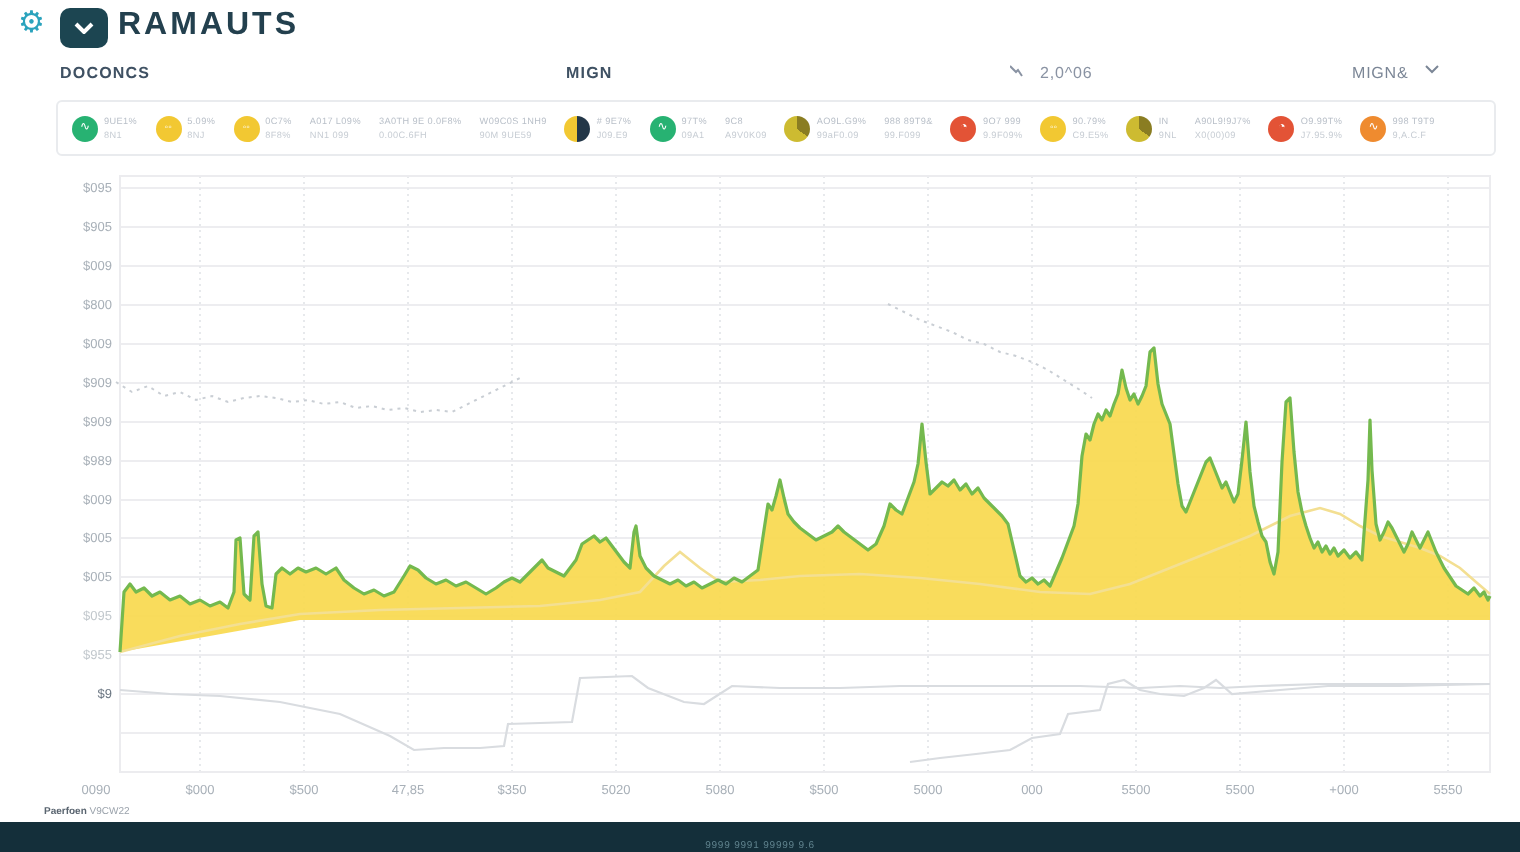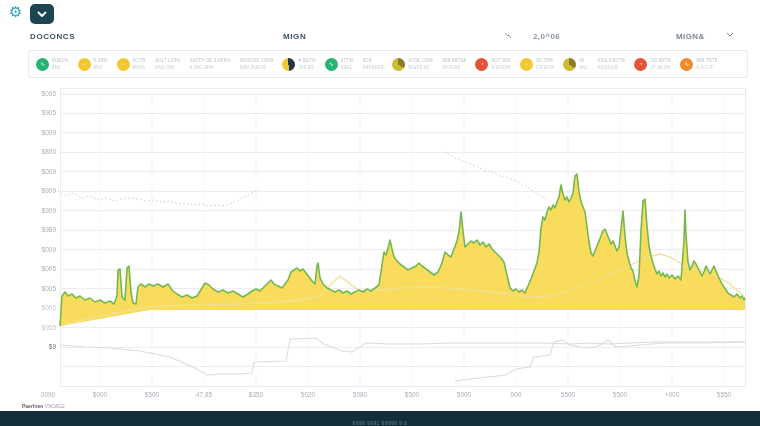--- a/index.html
+++ b/index.html
@@ -11,21 +11,21 @@
   .gear{position:absolute;left:9px;top:3px;font-size:15px;color:#2ba3bd;line-height:18px;}
   .logo-badge{position:absolute;left:30px;top:4px;width:24px;height:20px;border-radius:5px;
               background:#1c4551;display:flex;align-items:center;justify-content:center;}
   .app-title{position:absolute;left:59px;top:4px;font-size:16px;font-weight:bold;
              color:#23404e;letter-spacing:1.5px;}
 
   
   .nav-label{position:absolute;top:32px;font-size:8px;font-weight:bold;color:#3f5163;
              letter-spacing:.6px;cursor:pointer;}
   .nav-right{position:absolute;top:32px;font-size:8px;color:#8a93a3;letter-spacing:.4px;
-             display:flex;align-items:flex-start;gap:21px;cursor:pointer;font-weight:bold;}
+             display:flex;align-items:flex-start;gap:8px;cursor:pointer;}
 
   
   .stats-bar{position:absolute;left:28px;top:50px;width:704px;height:26px;
              border:1px solid #e9ebee;border-radius:3px;background:#fff;
              display:flex;align-items:center;padding:0 7px;gap:9px;overflow:hidden;}
   .stat-item{display:flex;align-items:center;gap:3px;flex:none;cursor:pointer;}
   .stat-icon{width:13px;height:13px;border-radius:50%;flex:none;display:flex;
              align-items:center;justify-content:center;color:#fff;font-size:6px;line-height:1;}
   .stat-lines{display:flex;flex-direction:column;justify-content:center;}
   .stat-line1{font-size:4.6px;color:#b8bfc8;letter-spacing:.2px;}
@@ -45,20 +45,21 @@
 <body>
 
 <div id="app">
 
   <div class="gear">⚙</div>
   <div class="logo-badge">
     <svg width="10" height="6" viewBox="0 0 10 6">
       <polyline points="1,1 5,5 9,1" fill="none" stroke="#ffffff" stroke-width="2"></polyline>
     </svg>
   </div>
+  <div class="app-title">RAMAUTS</div>
 
   <div class="nav-label" style="left:30px">DOCONCS</div>
   <div class="nav-label" style="left:283px">MIGN</div>
   <div class="nav-right" style="left:505px">
     <svg width="7" height="7" viewBox="0 0 7 7">
       <polyline points="0,1 3,4 4,3 6,6" fill="none" stroke="#8a93a3" stroke-width="1"></polyline>
     </svg>
     <span>2,0^06</span>
   </div>
   <div class="nav-right" style="left:676px;color:#7b8696">

